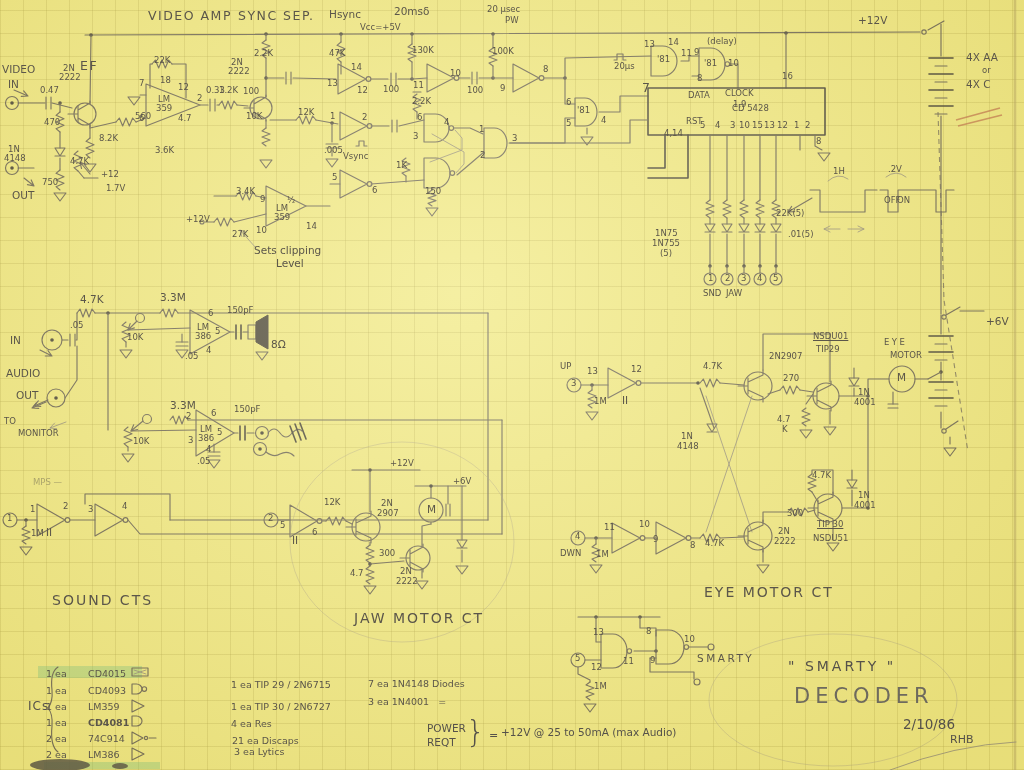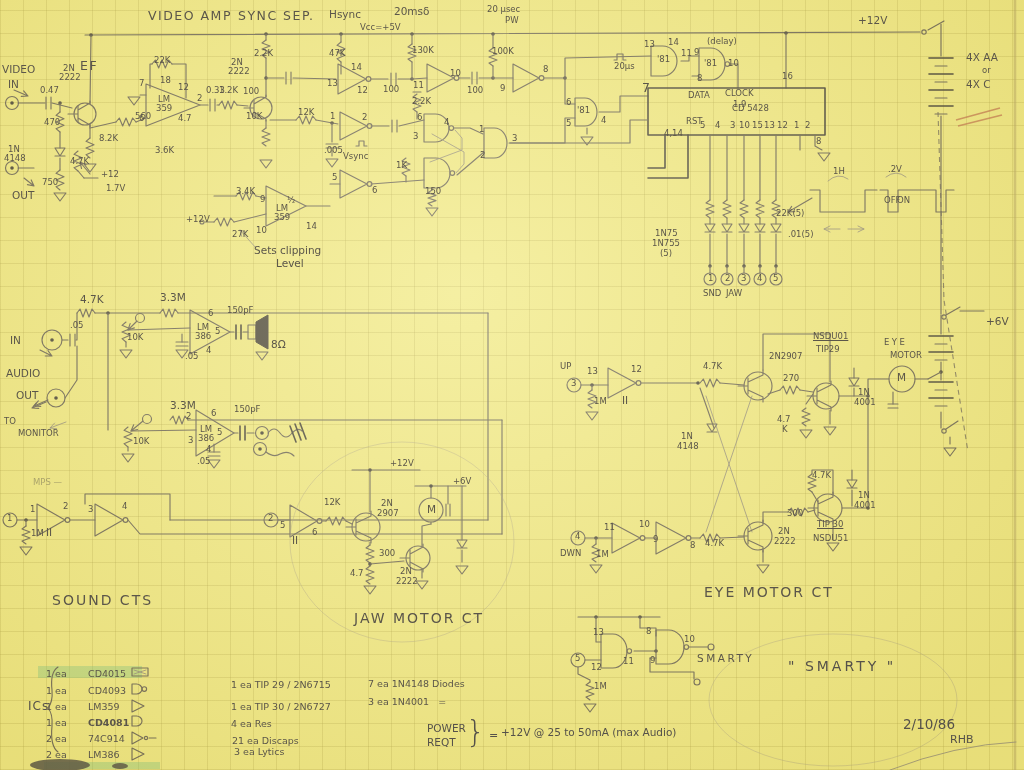--- a/index.html
+++ b/index.html
@@ -769,15 +769,16 @@
   <div id="misc-rows"></div>
   <div id="diode-rows"></div>
 
   <span class="pw1">POWER</span>
   <span class="pw2">REQT</span>
   <span class="pwb">}</span>
   <span class="pwe">=</span>
   <span class="pwt">+12V @ 25 to 50mA (max Audio)</span>
 
   <span class="t-quote">" SMARTY "</span>
+  <span class="t-name">DECODER</span>
   <span class="t-date">2/10/86</span>
   <span class="t-ini">RHB</span>
 </div>
 
 </body></html>

